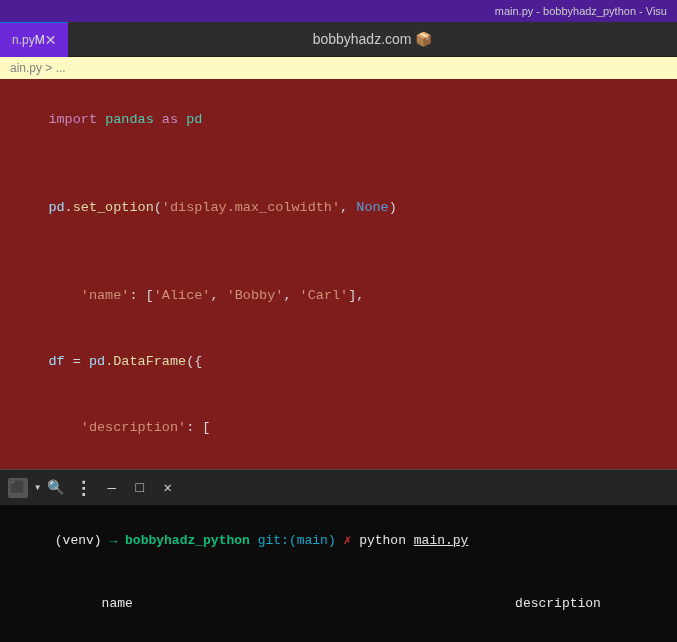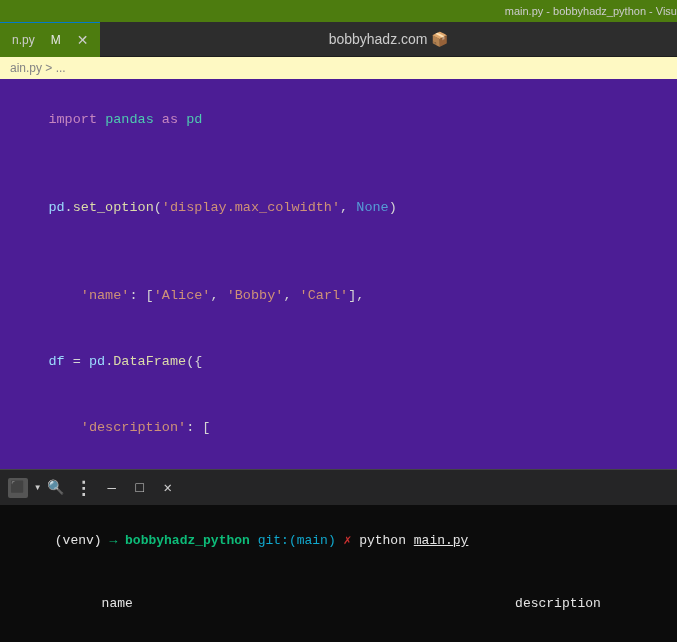--- a/index.html
+++ b/index.html
@@ -6,50 +6,51 @@
     body {
       width: 677px;
       height: 642px;
       background: #1e1e1e;
       font-family: 'Consolas', 'Courier New', monospace;
       overflow: hidden;
     }
 
     
     #title-bar {
-      background: #4d7c0f;
+      background: #4c1d95;
       height: 22px;
       display: flex;
       align-items: center;
       justify-content: flex-end;
+      padding-right: 10px;
     }
     #title-bar-text {
       color: #cccccc;
       font-size: 11px;
       font-family: sans-serif;
     }
 
     
     #tab-bar {
       background: #2d2d2d;
       height: 35px;
       display: flex;
       align-items: center;
       border-bottom: 1px solid #1e1e1e;
     }
     #active-tab {
-      background: #4d7c0f;
+      background: #6d28d9;
       color: #cccccc;
       font-size: 12px;
       font-family: sans-serif;
       height: 35px;
       display: flex;
       align-items: center;
       padding: 0 12px;
-      gap: 16px;
+      gap: 0;
       border-top: 1px solid #007acc;
     }
     #tab-close {
       color: #cccccc;
       font-size: 14px;
       cursor: pointer;
     }
     #site-title {
       flex: 1;
       text-align: center;
@@ -65,21 +66,21 @@
       font-size: 12px;
       font-family: sans-serif;
       padding: 2px 10px;
       height: 22px;
       display: flex;
       align-items: center;
     }
 
     
     #editor {
-      background: #4c1d95;
+      background: #7f1d1d;
       padding: 8px 0 8px 16px;
       height: 390px;
       overflow: hidden;
     }
 
     .code-line {
       line-height: 22px;
       font-size: 13.5px;
       white-space: pre;
     }       

